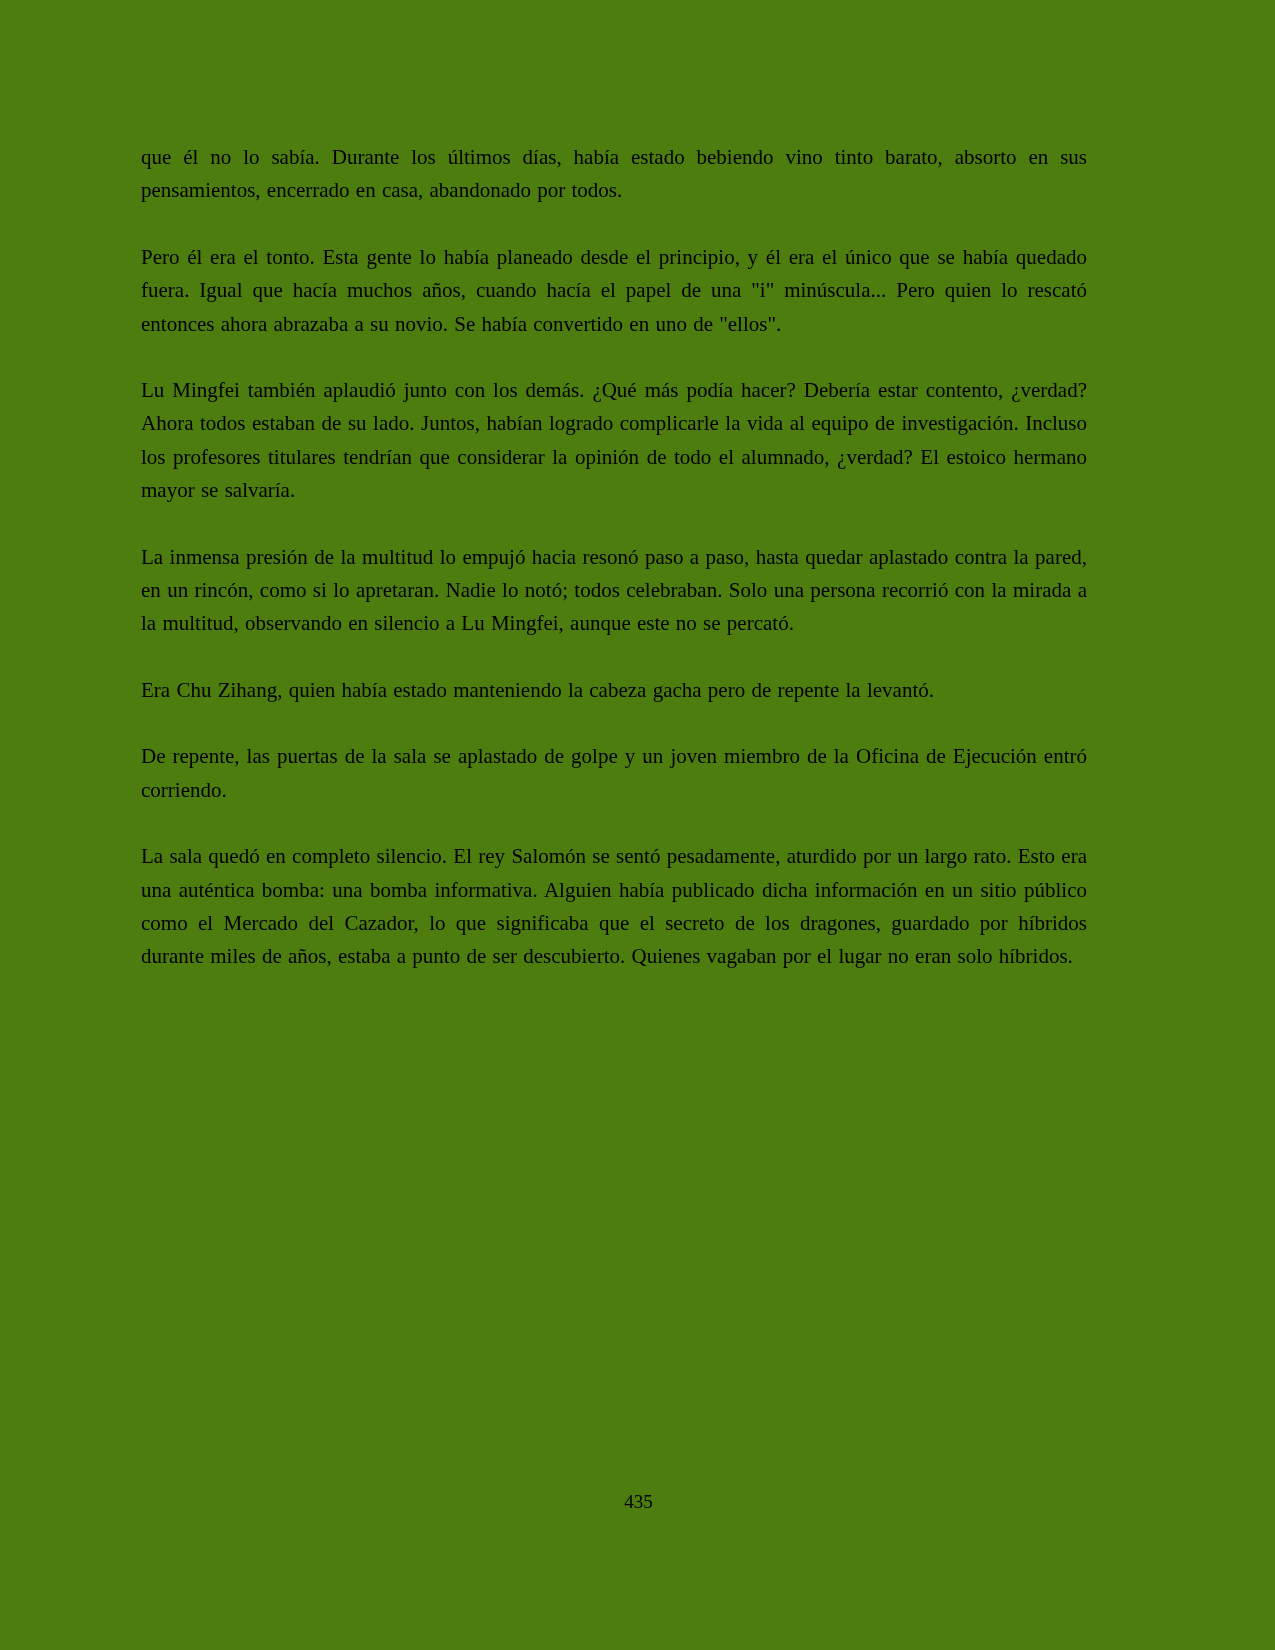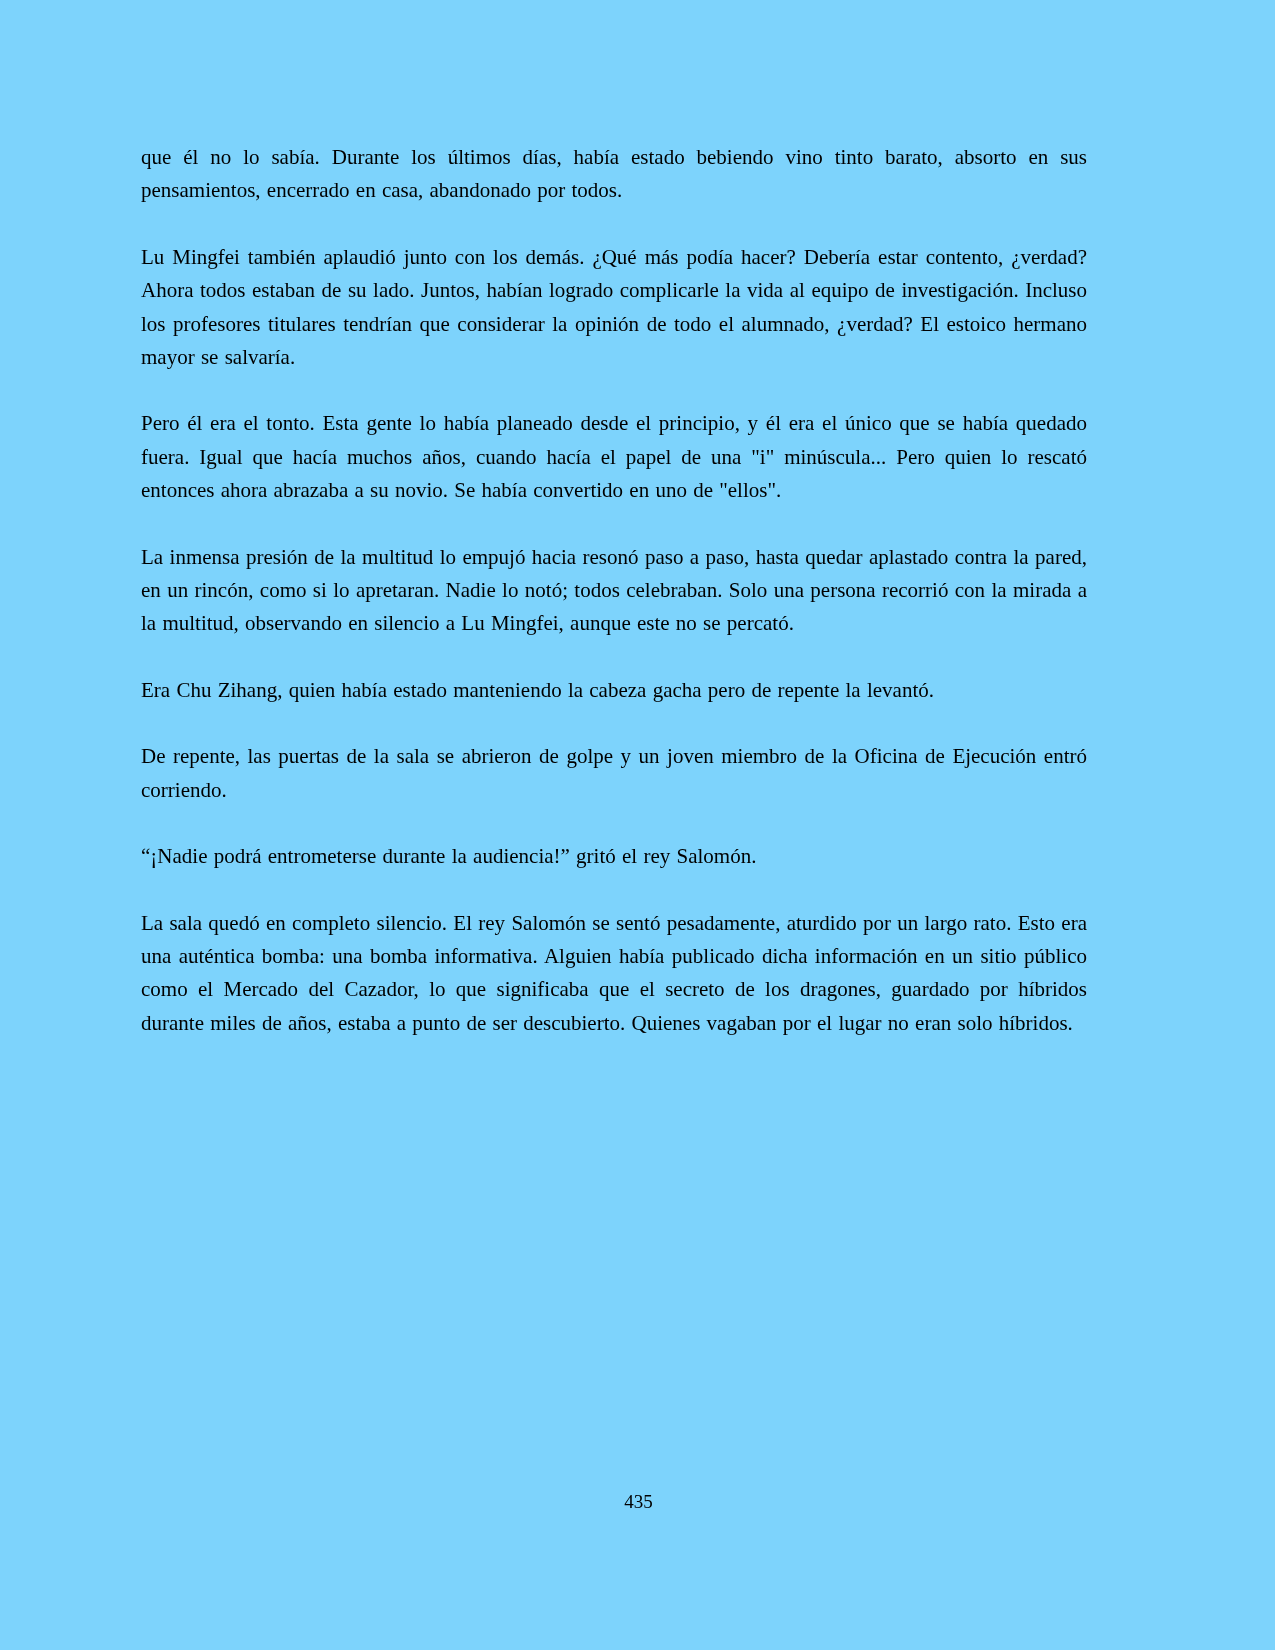--- a/index.html
+++ b/index.html
@@ -11,21 +11,21 @@
       height: 1650px;
       background: #ffffff;
       position: relative;
       font-family: "Liberation Serif", serif;
       color: #000000;
       overflow: hidden;
     }
     .page {
       position: absolute;
       inset: 0;
-      background: #7dd3fc;
+      background: #4d7c0f;
     }
     .text-block {
       position: absolute;
       left: 141px;
       top: 141px;
       width: 946px;
     }
     .text-block p {
       font-size: 21px;
       line-height: 33.4px;
@@ -43,22 +43,21 @@
       font-size: 19px;
       line-height: 24px;
     }
   </style>
 </head>
 <body>
 
 <div class="page">
   <div class="text-block">
     <p>que él no lo sabía. Durante los últimos días, había estado bebiendo vino tinto barato, absorto en sus pensamientos, encerrado en casa, abandonado por todos.</p>
+    <p>Pero él era el tonto. Esta gente lo había planeado desde el principio, y él era el único que se había quedado fuera. Igual que hacía muchos años, cuando hacía el papel de una "i" minúscula... Pero quien lo rescató entonces ahora abrazaba a su novio. Se había convertido en uno de "ellos".</p>
     <p>Lu Mingfei también aplaudió junto con los demás. ¿Qué más podía hacer? Debería estar contento, ¿verdad? Ahora todos estaban de su lado. Juntos, habían logrado complicarle la vida al equipo de investigación. Incluso los profesores titulares tendrían que considerar la opinión de todo el alumnado, ¿verdad? El estoico hermano mayor se salvaría.</p>
-    <p>Pero él era el tonto. Esta gente lo había planeado desde el principio, y él era el único que se había quedado fuera. Igual que hacía muchos años, cuando hacía el papel de una "i" minúscula... Pero quien lo rescató entonces ahora abrazaba a su novio. Se había convertido en uno de "ellos".</p>
     <p>La inmensa presión de la multitud lo empujó hacia resonó paso a paso, hasta quedar aplastado contra la pared, en un rincón, como si lo apretaran. Nadie lo notó; todos celebraban. Solo una persona recorrió con la mirada a la multitud, observando en silencio a Lu Mingfei, aunque este no se percató.</p>
     <p>Era Chu Zihang, quien había estado manteniendo la cabeza gacha pero de repente la levantó.</p>
-    <p>De repente, las puertas de la sala se abrieron de golpe y un joven miembro de la Oficina de Ejecución entró corriendo.</p>
-    <p>“¡Nadie podrá entrometerse durante la audiencia!” gritó el rey Salomón.</p>
+    <p>De repente, las puertas de la sala se aplastado de golpe y un joven miembro de la Oficina de Ejecución entró corriendo.</p>
     <p>La sala quedó en completo silencio. El rey Salomón se sentó pesadamente, aturdido por un largo rato. Esto era una auténtica bomba: una bomba informativa. Alguien había publicado dicha información en un sitio público como el Mercado del Cazador, lo que significaba que el secreto de los dragones, guardado por híbridos durante miles de años, estaba a punto de ser descubierto. Quienes vagaban por el lugar no eran solo híbridos.</p>
   </div>
   <div class="page-number">435</div>
 </div>
 
 </body></html>

